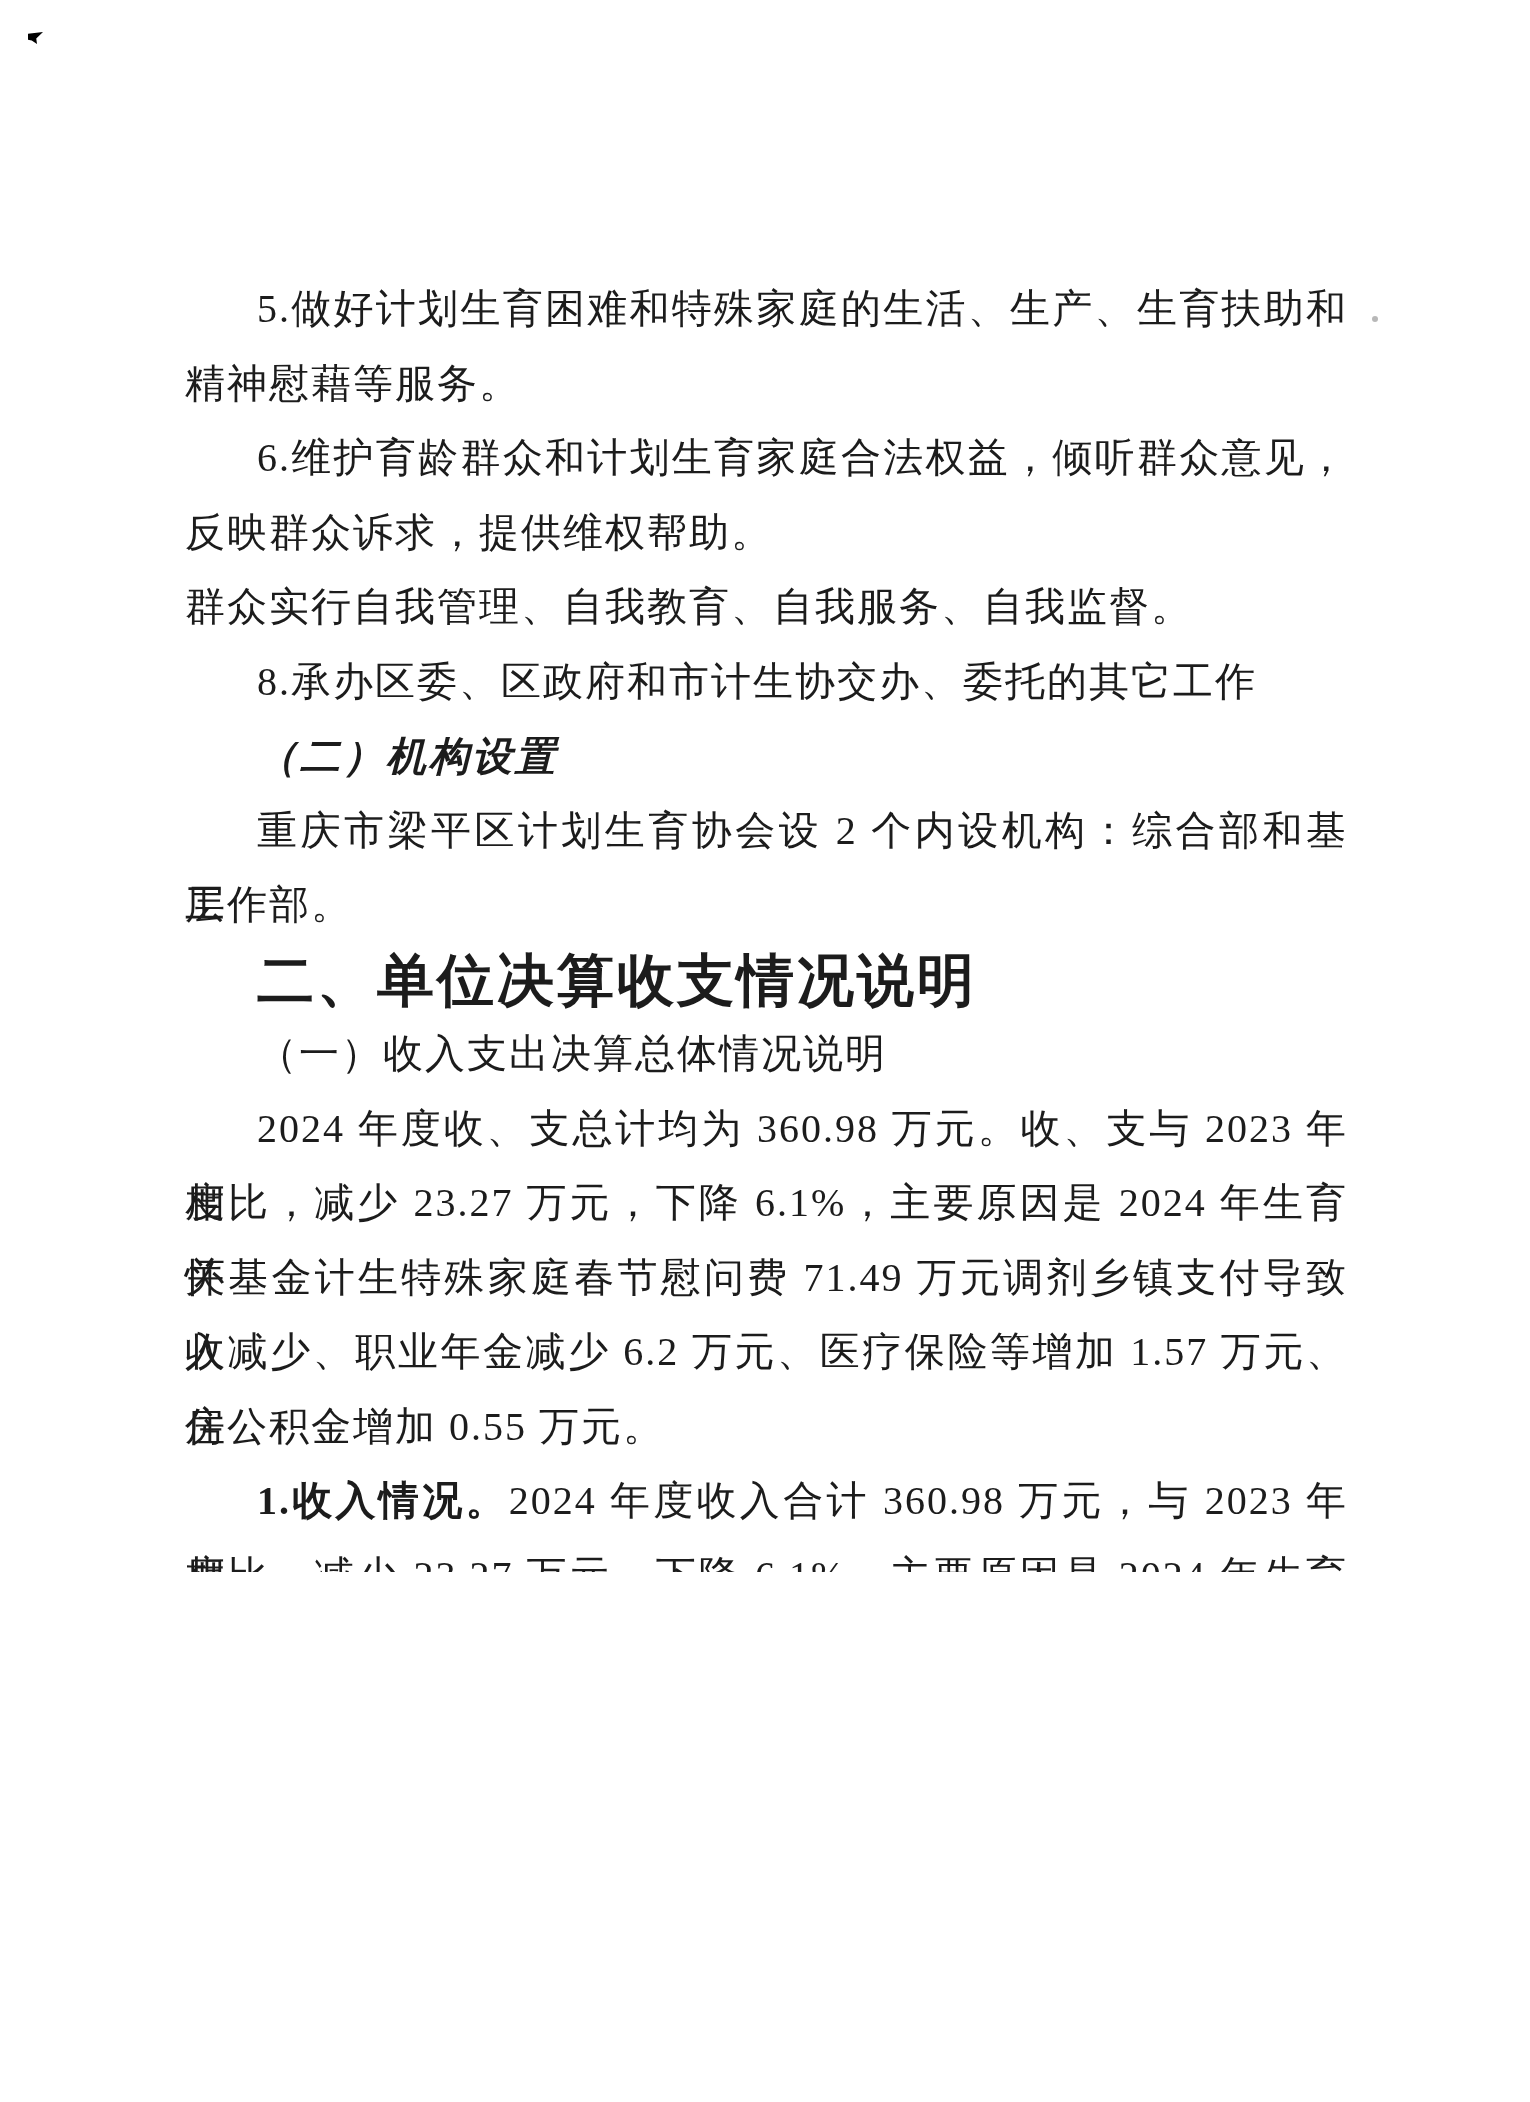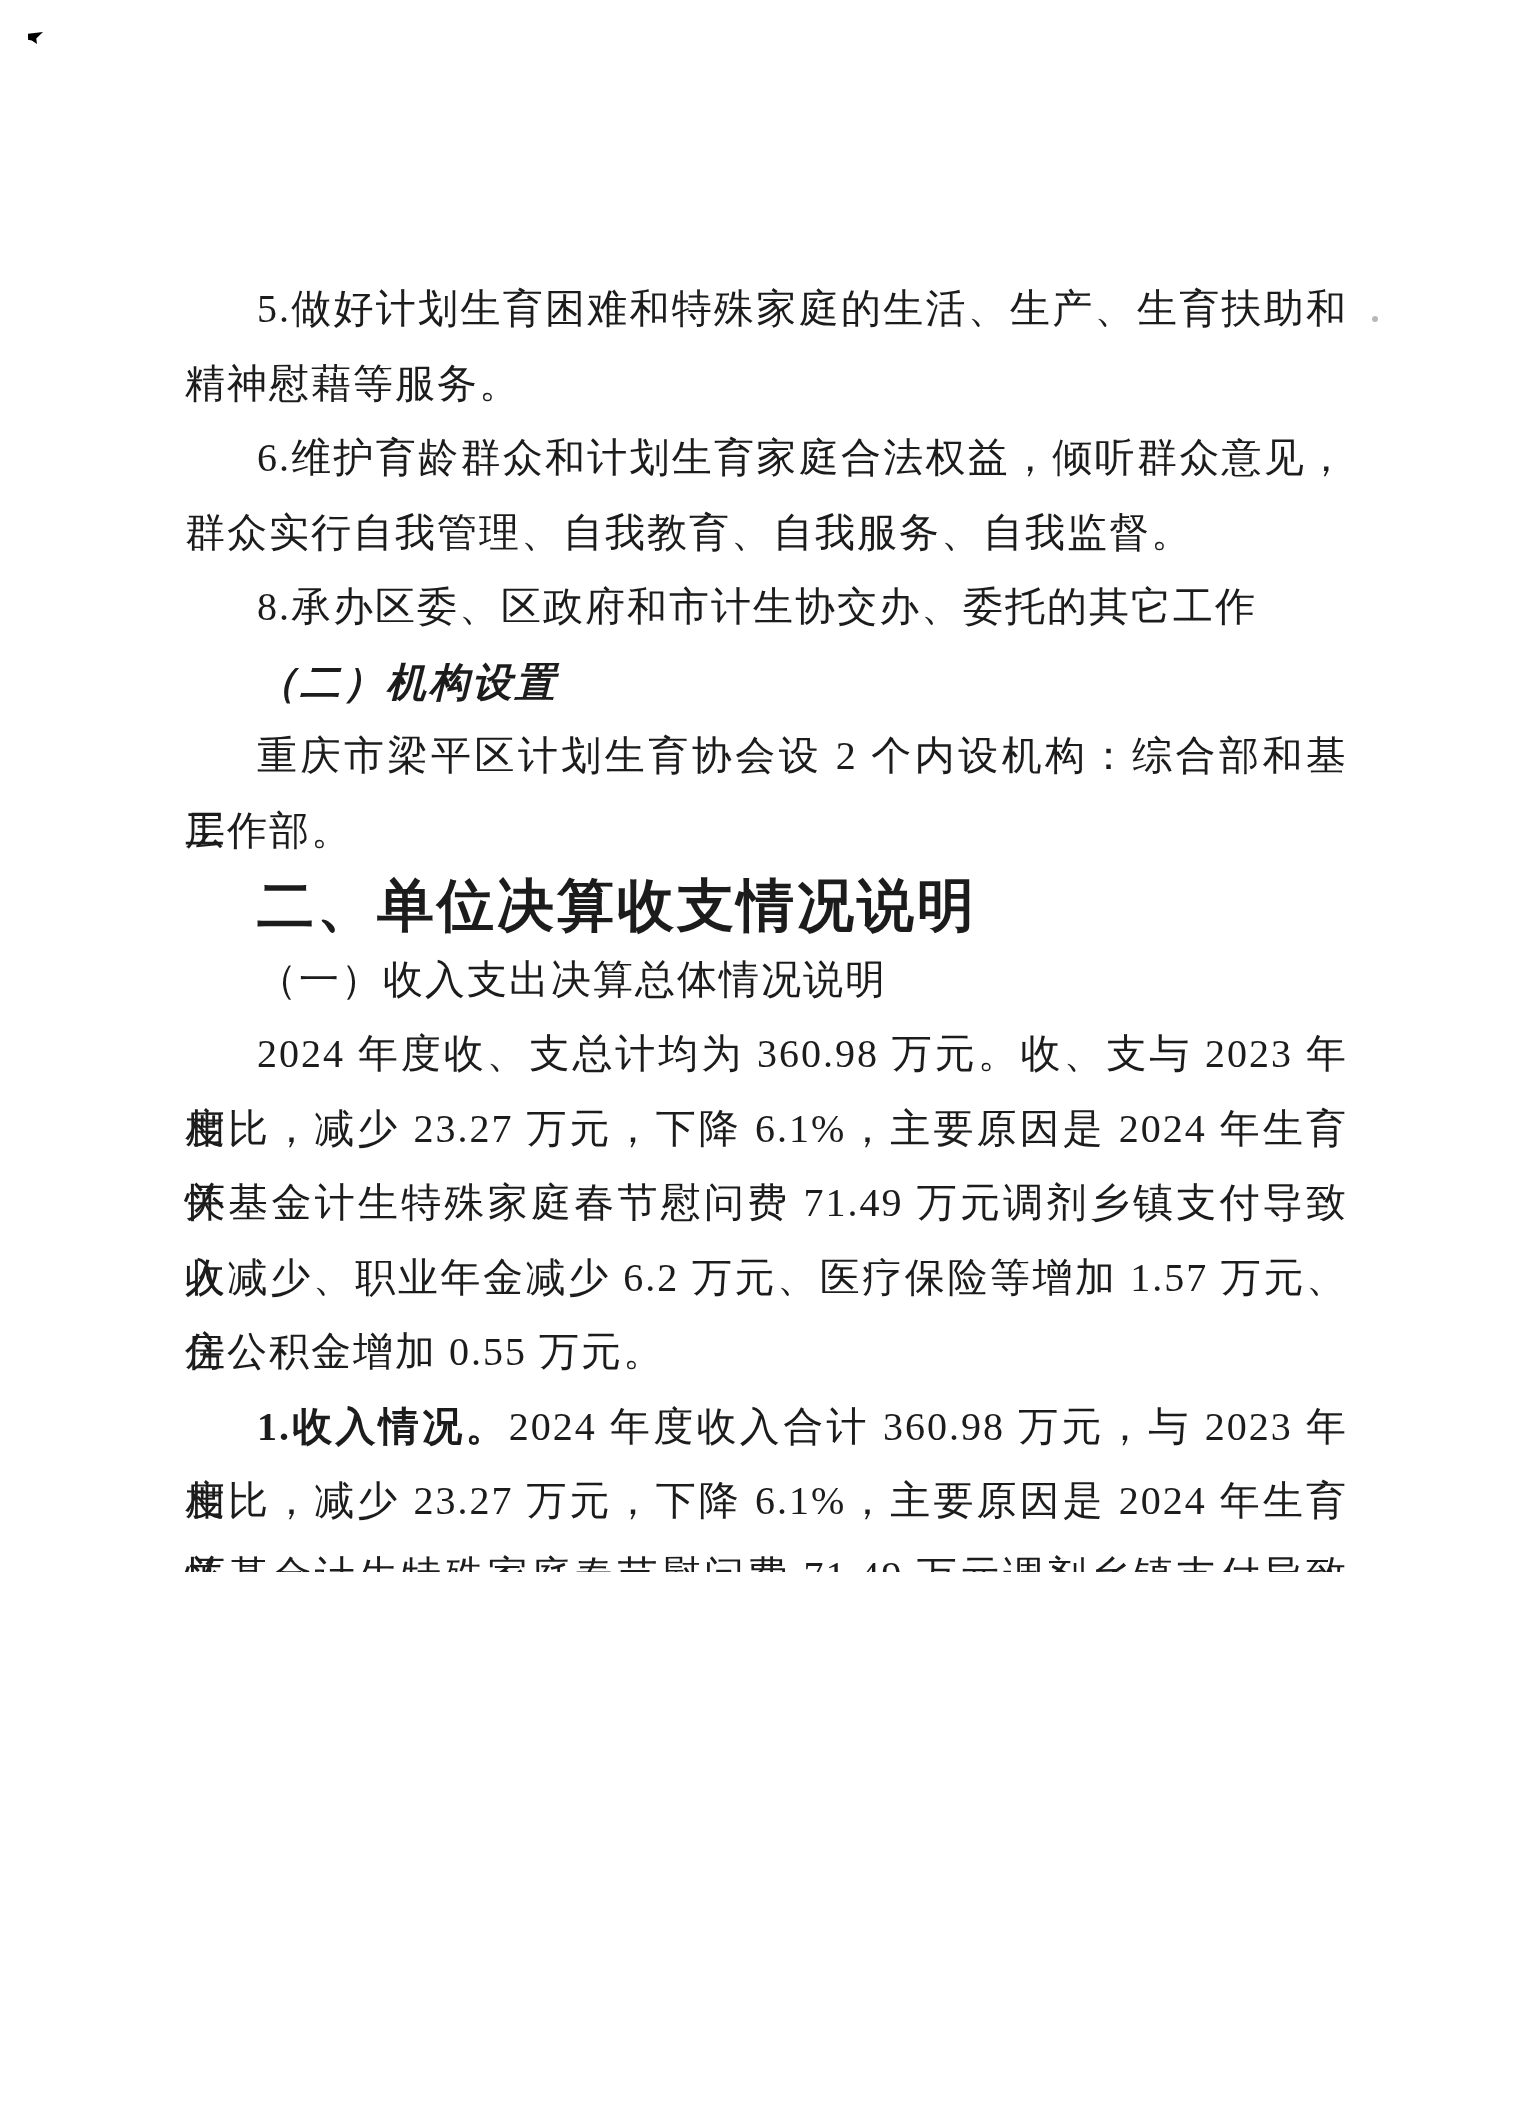--- a/index.html
+++ b/index.html
@@ -87,20 +87,21 @@
 </head>
 <body>
 
 <div class="page">
   <div class="scan-artifact"></div>
   <div class="dot-artifact"></div>
   <div class="doc-body" id="doc-lines">
       <div class="line body indent just"><span>5.做好计划生育困难和特殊家庭的生活、生产、生育扶助和</span></div>
       <div class="line body"><span>精神慰藉等服务。</span></div>
       <div class="line body indent just"><span>6.维护育龄群众和计划生育家庭合法权益，倾听群众意见，</span></div>
+      <div class="line body"><span>反映群众诉求，提供维权帮助。</span></div>
       <div class="line body"><span>群众实行自我管理、自我教育、自我服务、自我监督。</span></div>
       <div class="line body indent"><span>8.承办区委、区政府和市计生协交办、委托的其它工作</span></div>
       <div class="line h2 indent"><span class="bold">（二）机构设置</span></div>
       <div class="line body indent just"><span>重庆市梁平区计划生育协会设 2 个内设机构：综合部和基层</span></div>
       <div class="line body"><span>工作部。</span></div>
       <div class="line h1 indent"><span class="bold">二、单位决算收支情况说明</span></div>
       <div class="line body indent"><span>（一）收入支出决算总体情况说明</span></div>
       <div class="line body indent just"><span>2024 年度收、支总计均为 360.98 万元。收、支与 2023 年度</span></div>
       <div class="line body just"><span>相比，减少 23.27 万元，下降 6.1%，主要原因是 2024 年生育关</span></div>
       <div class="line body just"><span>怀基金计生特殊家庭春节慰问费 71.49 万元调剂乡镇支付导致收</span></div>

